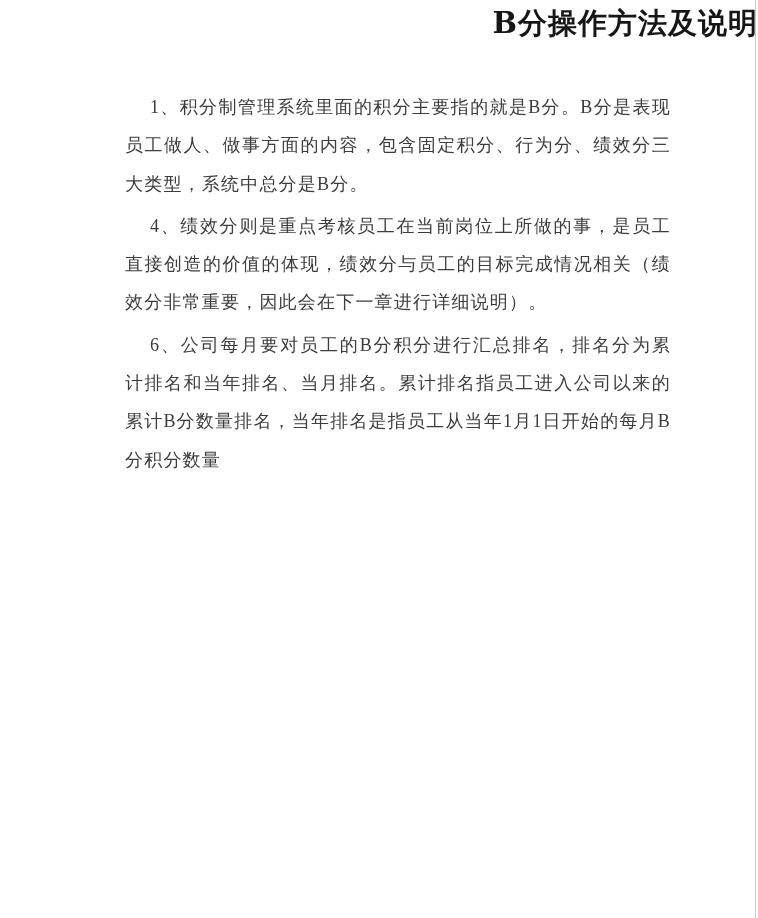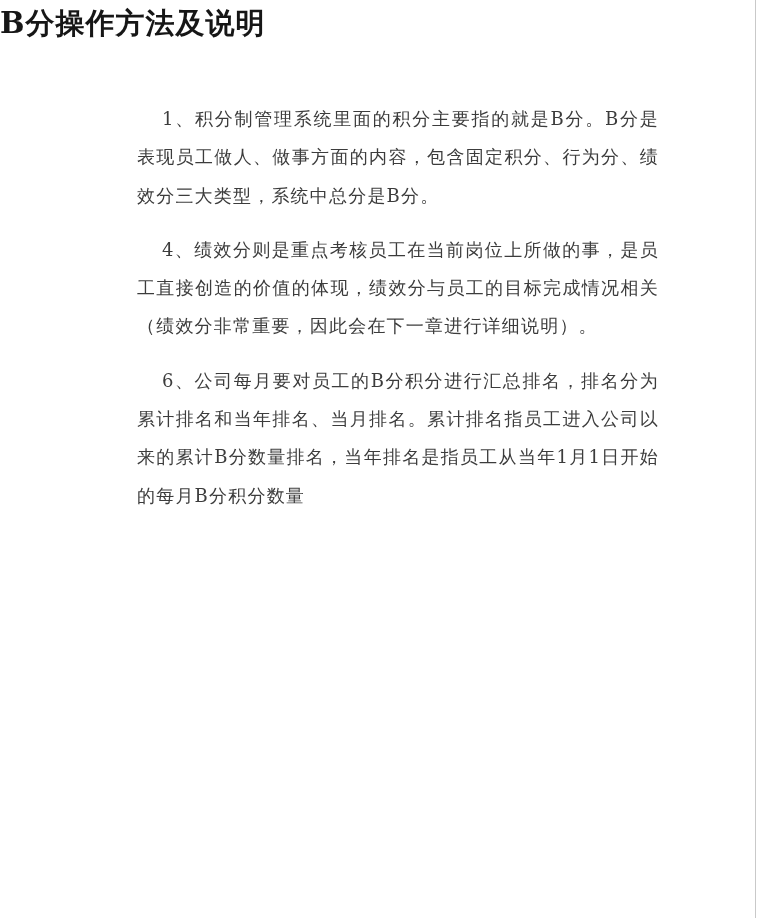--- a/index.html
+++ b/index.html
@@ -11,44 +11,45 @@
     position: relative;
     width: 758px;
     height: 918px;
     background: #ffffff;
     overflow: hidden;
     font-family: "DejaVu Serif", "Liberation Serif", serif;
   }
   .doc-title {
     margin: 0;
     padding-top: 5px;
-    text-align: left;
+    text-align: right;
     font-size: 29px;
     line-height: 36px;
     font-weight: bold;
     color: #161616;
     letter-spacing: 1px;
     font-family: "DejaVu Serif", "Liberation Serif", serif;
   }
   .doc-body {
     position: absolute;
     top: 84px;
     left: 121px;
     width: 554px;
     font-size: 18px;
     line-height: 38.3px;
     color: #3c3c3c;
     text-align: justify;
     text-justify: inter-character;
     letter-spacing: 1.2px;
   }
   .doc-body p {
-    margin: 16px;
+    margin: 4px;
     padding: 0;
     text-indent: 25px;
+    font-family: Liberation Serif, serif;
   }
   .page-edge-line {
     position: absolute;
     top: 0;
     left: 755px;
     width: 1px;
     height: 918px;
     background: #c9c9c9;
   }
 </style>

